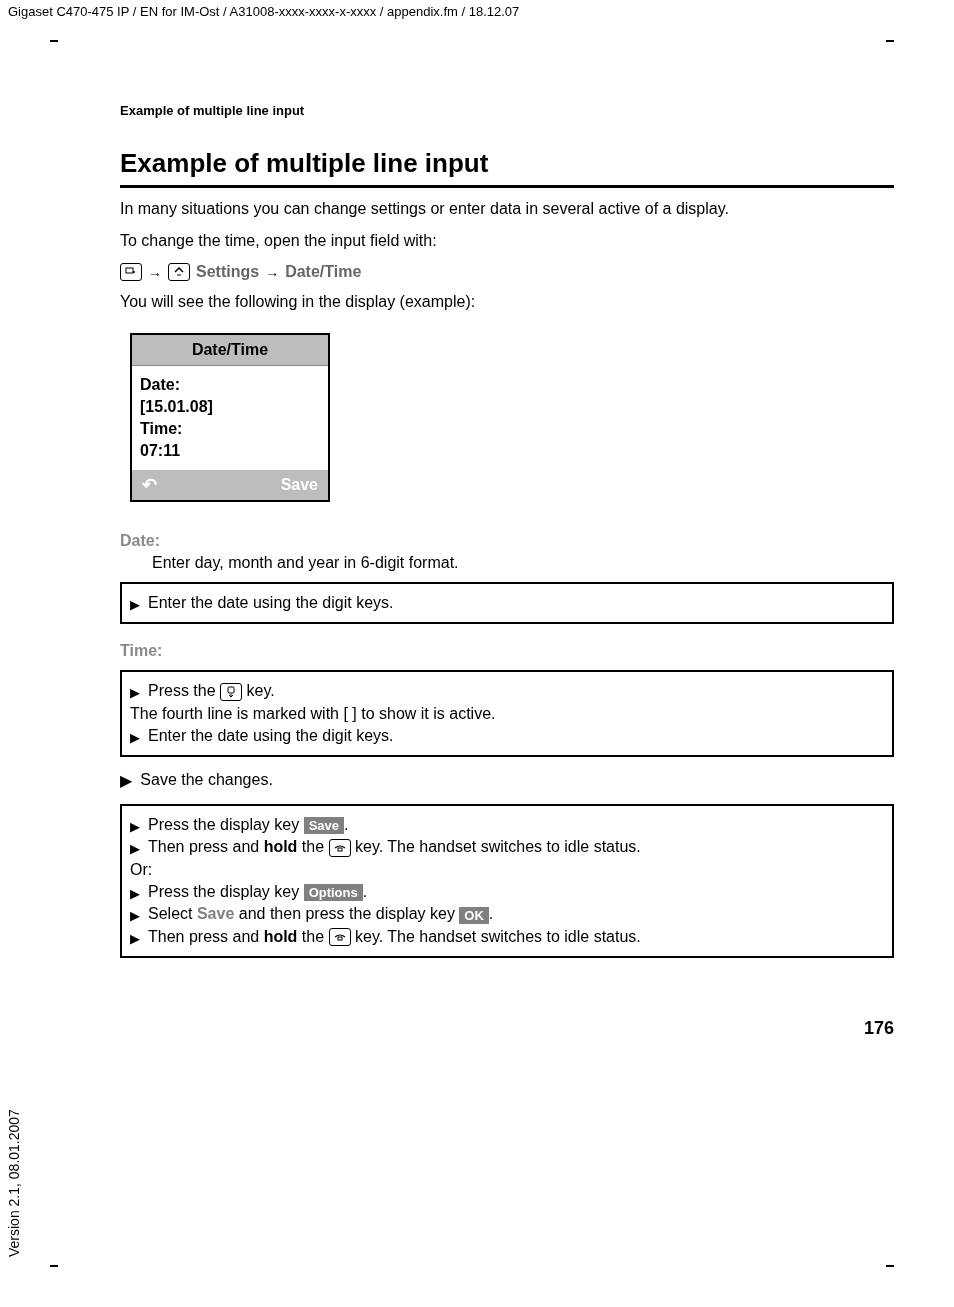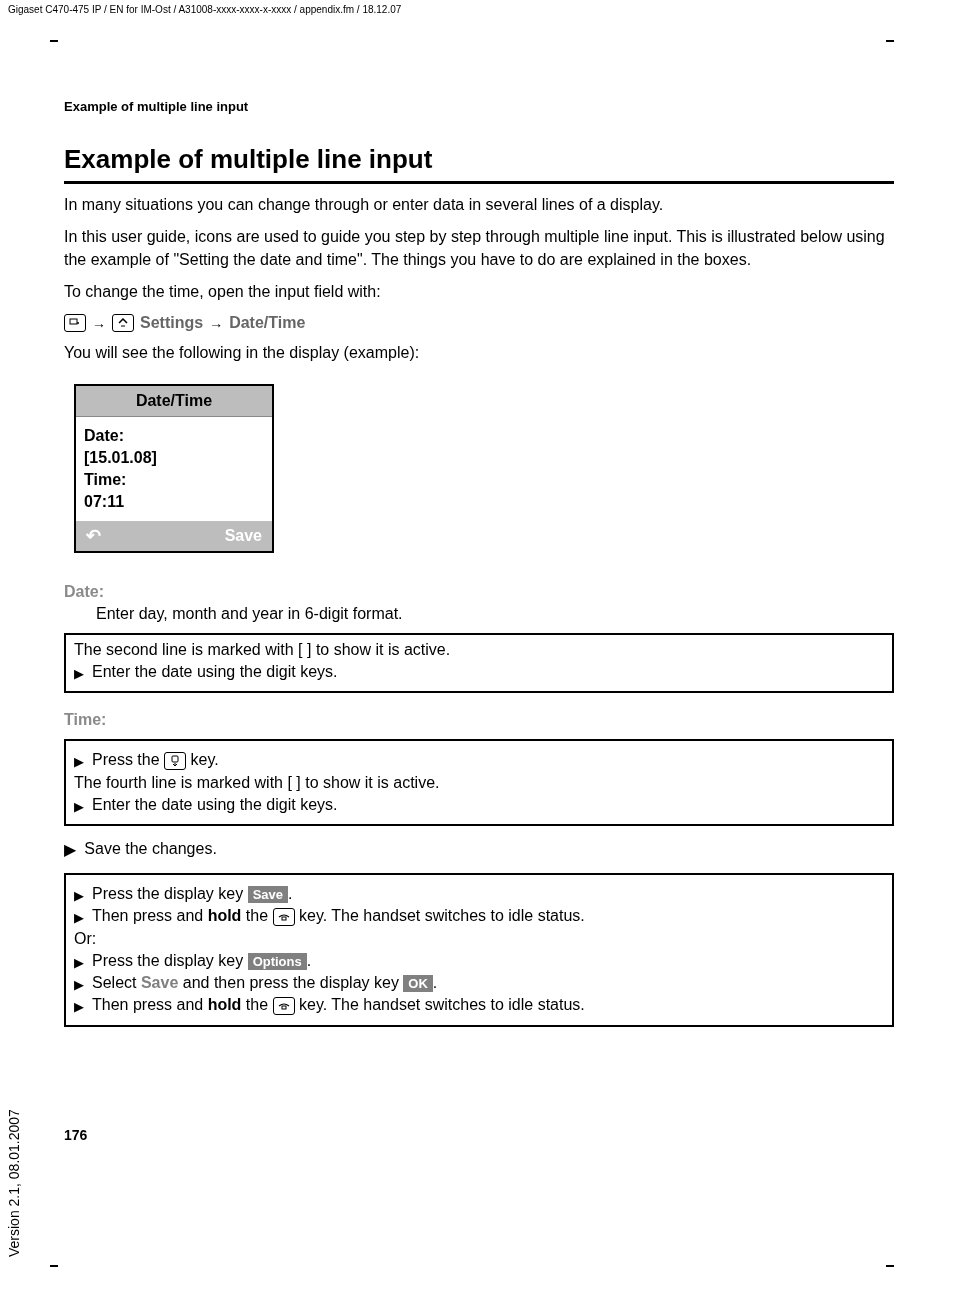--- a/index.html
+++ b/index.html
@@ -7,25 +7,25 @@
     font-family: Arial, Helvetica, sans-serif;
     margin: 0;
     padding: 0;
     background: #fff;
     color: #000;
     width: 954px;
     height: 1307px;
     position: relative;
   }
   .header-path {
-    font-size: 10px;
+    font-size: 13px;
     padding: 4px 8px;
   }
   .page {
-    padding: 30px 60px 30px 64px;
+    padding: 30px 60px 30px 120px;
   }
   .run-head {
     font-size: 13px;
     font-weight: bold;
     margin-top: 50px;
     margin-bottom: 30px;
   }
   h1.section-title {
     font-size: 26px;
     font-weight: bold;
@@ -134,23 +134,24 @@
     background: #808080;
     color: #fff;
     font-size: 13px;
     font-weight: bold;
     padding: 1px 5px;
     vertical-align: middle;
   }
   .bold-inline { font-weight: bold; }
   .gray-inline { color: #808080; font-weight: bold; }
   .page-num {
-    font-size: 14px;
-    font-weight: bold;
-    margin-top: 100px;
+    font-size: 18px;
+    font-weight: bold;
+    margin-top: 60px;
+    text-align: right;
   }
   .version-side {
     position: absolute;
     left: 22px;
     bottom: 50px;
     transform: rotate(-90deg);
     transform-origin: left bottom;
     font-size: 14px;
     white-space: nowrap;
   }
@@ -168,22 +169,21 @@
 <div class="crop-tr"></div>
 <div class="crop-bl"></div>
 <div class="crop-br"></div>
 
 <div class="page">
 
   <div class="run-head">Example of multiple line input</div>
 
   <h1 class="section-title">Example of multiple line input</h1>
 
-  <p class="body-text">In many situations you can change through or enter data in several lines of a display.</p>
-  <p class="body-text">In this user guide, icons are used to guide you step by step through multiple line input. This is illustrated below using the example of "Setting the date and time". The things you have to do are explained in the boxes.</p>
+  <p class="body-text">In many situations you can change settings or enter data in several active of a display.</p>
   <p class="body-text">To change the time, open the input field with:</p>
 
   <div class="nav-path">
     <span class="nav-icon">
       <svg width="12" height="10" viewBox="0 0 12 10">
           <rect x="1" y="1" width="7" height="5" fill="none" stroke="#000" stroke-width="1"></rect>
           <circle cx="9" cy="5" r="1" fill="#000"></circle>
         </svg>
     </span>
     <span class="nav-arrow">→</span>
@@ -211,21 +211,20 @@
     <div class="phone-footer">
       <span class="back">↶</span>
       <span class="save">Save</span>
     </div>
   </div>
 
   <div class="field-label">Date:</div>
   <div class="indent-text">Enter day, month and year in 6-digit format.</div>
 
   <div class="instruction-box">
-    <div>The second line is marked with [  ] to show it is active.</div>
     <div class="step">
       <span class="tri">▶</span>
       <span>Enter the date using the digit keys.</span>
     </div>
   </div>
 
   <div class="field-label">Time:</div>
 
   <div class="instruction-box">
     <div class="step">

